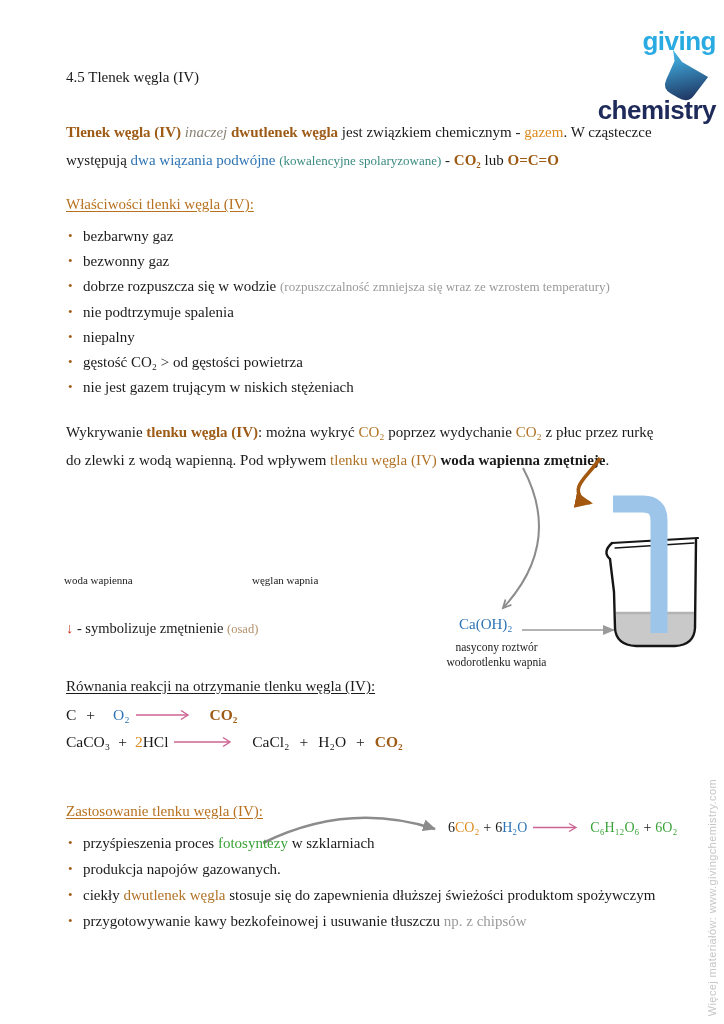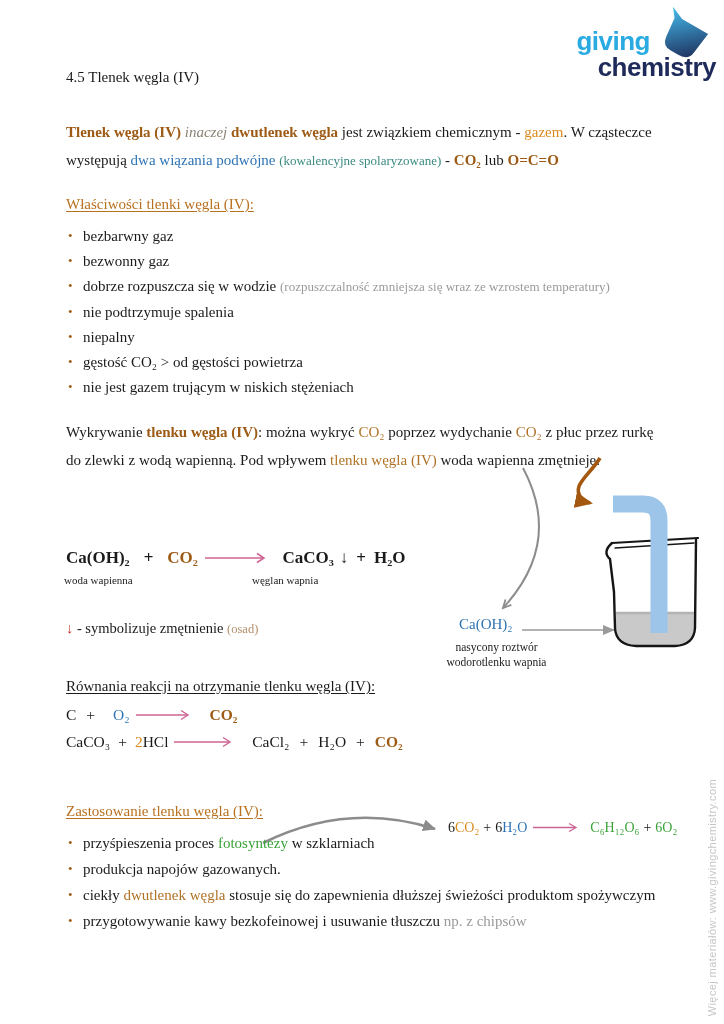--- a/index.html
+++ b/index.html
@@ -5,38 +5,38 @@
   * { margin:0; padding:0; box-sizing:border-box; }
   html,body { background:#ffffff; }
   .page {
     position:relative; width:724px; height:1024px; background:#ffffff; overflow:hidden;
     font-family:"Liberation Serif","DejaVu Serif","DejaVu Sans",serif;
     color:#1a1a1a; font-size:15px;
   }
   
   .logo { position:absolute; top:14px; right:8px; width:160px;
           font-family:"Liberation Sans","DejaVu Sans",sans-serif; font-weight:700; }
-  .logo-r1 { display:flex; justify-content:flex-end; align-items:flex-start; }
+  .logo-r1 { display:flex; justify-content:flex-end; align-items:flex-end;flex-direction:column; }
   .logo-giving { color:#29ABE2; font-size:26px; letter-spacing:-0.5px; margin-top:12px; }
   .flask { margin-left:2px; overflow:visible; }
   .logo-chem { color:#1E2A5A; font-size:26px; letter-spacing:-0.5px; text-align:right; margin-top:-12px; }
   
   .abs { position:absolute; left:66px; }
   .para { line-height:28px; }
   .h-orange { color:#B8711F; text-decoration:underline; text-underline-offset:2px; }
   .h-black  { color:#1a1a1a; text-decoration:underline; text-underline-offset:2px; }
   .t-brown { color:#9E5B16; font-weight:bold; }
   .t-brownlight { color:#B07226; }
   .t-orange { color:#DC8A1E; }
   .t-blue { color:#2E74B5; }
   .t-teal { color:#3A8A80; font-size:13px; }
   .t-green { color:#3AA338; }
   .t-gray { color:#9A9A9A; }
   .t-it { font-style:italic; color:#8A8274; }
-  .t-bold { font-weight:normal; }
+  .t-bold { font-weight:bold; }
   .small-note { font-size:13px; color:#9A9A9A; }
   ul { list-style:none; }
   .blist li { position:relative; padding-left:17px; line-height:20px; margin-bottom:5px; }
   .blist li::before { content:"•"; position:absolute; left:2px; top:0; color:#9E5B16; font-size:13px; }
   .ulist li { position:relative; padding-left:17px; line-height:20px; margin-bottom:6px; }
   .ulist li::before { content:"•"; position:absolute; left:2px; top:0; color:#9E5B16; font-size:13px; }
   
   .eq1 { font-weight:bold; font-size:17px; white-space:nowrap; }
   .eq1 .gap { display:inline-block; width:14px; }
   .eqlabel { position:absolute; font-size:11px; color:#222; }
@@ -98,28 +98,20 @@
     <li><span>gęstość CO₂ &gt; od gęstości powietrza</span></li>
     <li><span>nie jest gazem trującym w niskich stężeniach</span></li>
   </ul>
 
   <div class="abs para" style="top:418px; width:620px">
     <div><span>Wykrywanie </span><span class="t-brown">tlenku węgla (IV)</span><span>: można wykryć </span><span class="t-brownlight">CO₂</span><span> poprzez wydychanie </span><span class="t-brownlight">CO₂</span><span> z płuc przez rurkę</span></div>
     <div><span>do zlewki z wodą wapienną. Pod wpływem </span><span class="t-brownlight">tlenku węgla (IV)</span><span> </span><span class="t-bold">woda wapienna zmętnieje</span><span>.</span></div>
   </div>
 
 
-  <div class="abs eq1" style="top:548px">
-    <span>Ca(OH)₂</span><span class="gap"></span><span>+</span><span class="gap"></span><span class="t-brown">CO₂</span>
-    <svg class="rxn" width="70" height="12" viewBox="0 0 70 12">
-        <path d="M3,6 L61,6" stroke="#CC6392" stroke-width="1.5" fill="none"></path>
-        <path d="M55,1.5 L62,6 L55,10.5" stroke="#CC6392" stroke-width="1.5" fill="none"></path>
-      </svg>
-    <span style="margin-left:6px">CaCO₃</span><span style="margin-left:6px">↓</span><span style="margin-left:8px">+</span><span style="margin-left:8px">H₂O</span>
-  </div>
   <div class="eqlabel" style="left:64px; top:574px">woda wapienna</div>
   <div class="eqlabel" style="left:252px; top:574px">węglan wapnia</div>
 
   <div class="abs note-line" style="top:620px">
     <span class="down-red">↓</span><span> - symbolizuje zmętnienie </span><span class="note-osad">(osad)</span>
   </div>
 
   <svg class="fig-svg" width="294" height="245" viewBox="0 0 294 245">
     <defs>
       <marker id="m-open" markerUnits="userSpaceOnUse" markerWidth="14" markerHeight="14" refX="10" refY="6" orient="auto">

